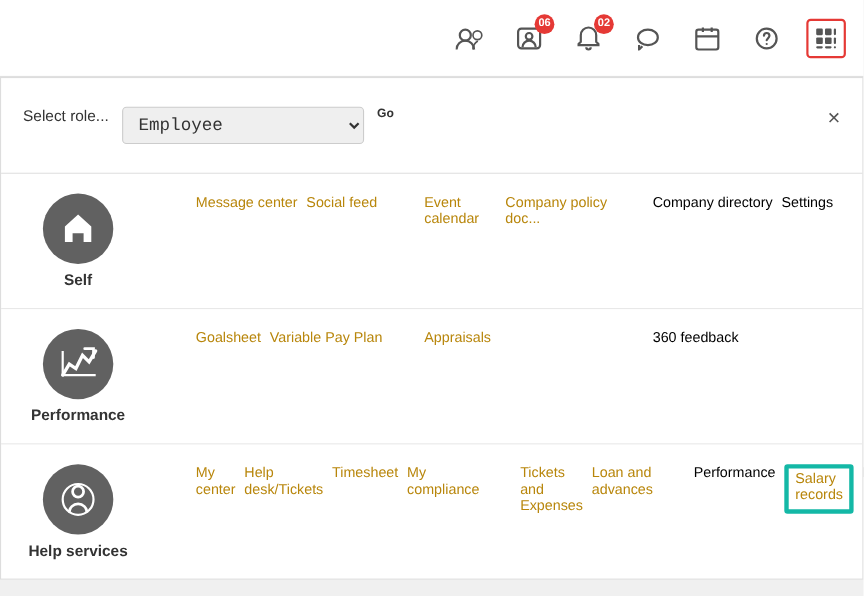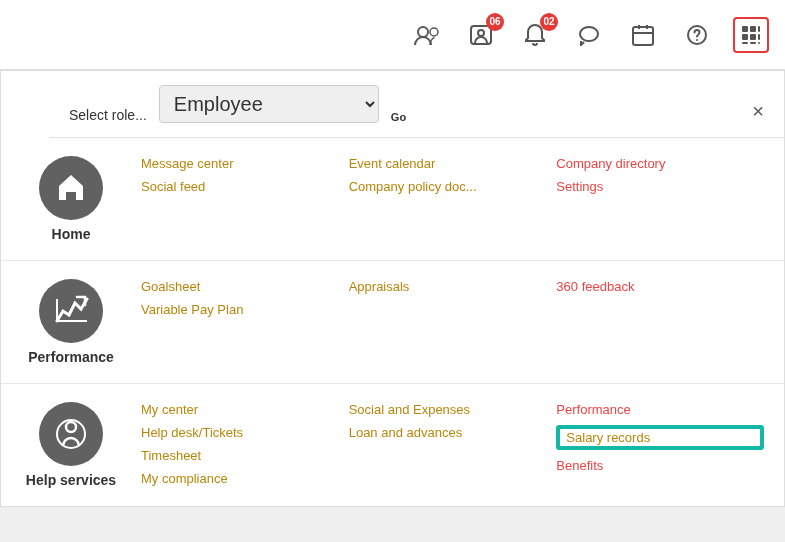--- a/index.html
+++ b/index.html
@@ -62,40 +62,40 @@
       right: 0;
       width: 785px;
       background: #fff;
       border: 1px solid #ddd;
       padding: 0;
       z-index: 100;
     }
 
     .panel-header {
       display: flex;
-      align-items: flex-end;
-      padding: 14px 20px;
+      align-items: flex-start;
+      padding: 26px 20px;
       border-bottom: 1px solid #e0e0e0;
       gap: 12px;
-      margin-left: 48px;
     }
 
     .panel-header label {
       font-size: 14px;
       color: #333;
     }
 
     .role-select {
       padding: 6px 10px;
       border: 1px solid #ccc;
       border-radius: 4px;
-      font-size: 20px;
+      font-size: 16px;
       min-width: 220px;
       color: #333;
       appearance: auto;
+      font-family: Liberation Mono, monospace;
     }
 
     .go-btn {
       background: none;
       border: none;
       font-size: 11px;
       font-weight: bold;
       color: #333;
       cursor: pointer;
     }
@@ -156,41 +156,42 @@
 
     .section-links {
       display: flex;
       flex: 1;
       gap: 0;
     }
 
     .link-col {
       flex: 1;
       display: flex;
-      flex-direction: column;
+      flex-direction: row;
       gap: 8px;
+      margin-left: 37px;
     }
 
     .link-item {
       font-size: 13px;
       color: #b8860b;
       cursor: pointer;
       text-decoration: none;
     }
 
     .link-item.highlighted {
       border: 4px solid #14b8a6;
       padding: 1px 6px;
       border-radius: 3px;
       display: inline-block;
       color: #b8860b;
     }
 
     .link-item.muted {
-      color: #ef4444;
+      color: #000000;
     }
   </style>
 </head>
 <body>
 
 <div class="top-bar">
   <div class="icon-btn">
     <svg width="26" height="22" viewBox="0 0 26 22" fill="none">
       <ellipse cx="9" cy="8" rx="5" ry="5" stroke="#555" stroke-width="2" fill="none"></ellipse>
       <path d="M1 21c0-4.4 3.6-8 8-8s8 3.6 8 8" stroke="#555" stroke-width="2" fill="none"></path>
@@ -261,21 +262,21 @@
 
   <div class="panel-body">
 
     <div class="section">
       <div class="section-icon-col">
         <div class="section-icon">
           <svg width="36" height="36" viewBox="0 0 36 36" fill="none">
             <path d="M6 16L18 5l12 11v14H23v-8h-10v8H6z" fill="white"></path>
           </svg>
         </div>
-        <span class="section-label">Home</span>
+        <span class="section-label">Self</span>
       </div>
       <div class="section-links">
         <div class="link-col">
           <a class="link-item">Message center</a>
           <a class="link-item">Social feed</a>
         </div>
         <div class="link-col">
           <a class="link-item">Event calendar</a>
           <a class="link-item">Company policy doc...</a>
         </div>
@@ -324,21 +325,21 @@
         <span class="section-label">Help services</span>
       </div>
       <div class="section-links">
         <div class="link-col">
           <a class="link-item">My center</a>
           <a class="link-item">Help desk/Tickets</a>
           <a class="link-item">Timesheet</a>
           <a class="link-item">My compliance</a>
         </div>
         <div class="link-col">
-          <a class="link-item">Social and Expenses</a>
+          <a class="link-item">Tickets and Expenses</a>
           <a class="link-item">Loan and advances</a>
         </div>
         <div class="link-col">
           <a class="link-item muted">Performance</a>
           <a class="link-item highlighted">Salary records</a>
           <a class="link-item muted">Benefits</a>
         </div>
       </div>
     </div>
 

